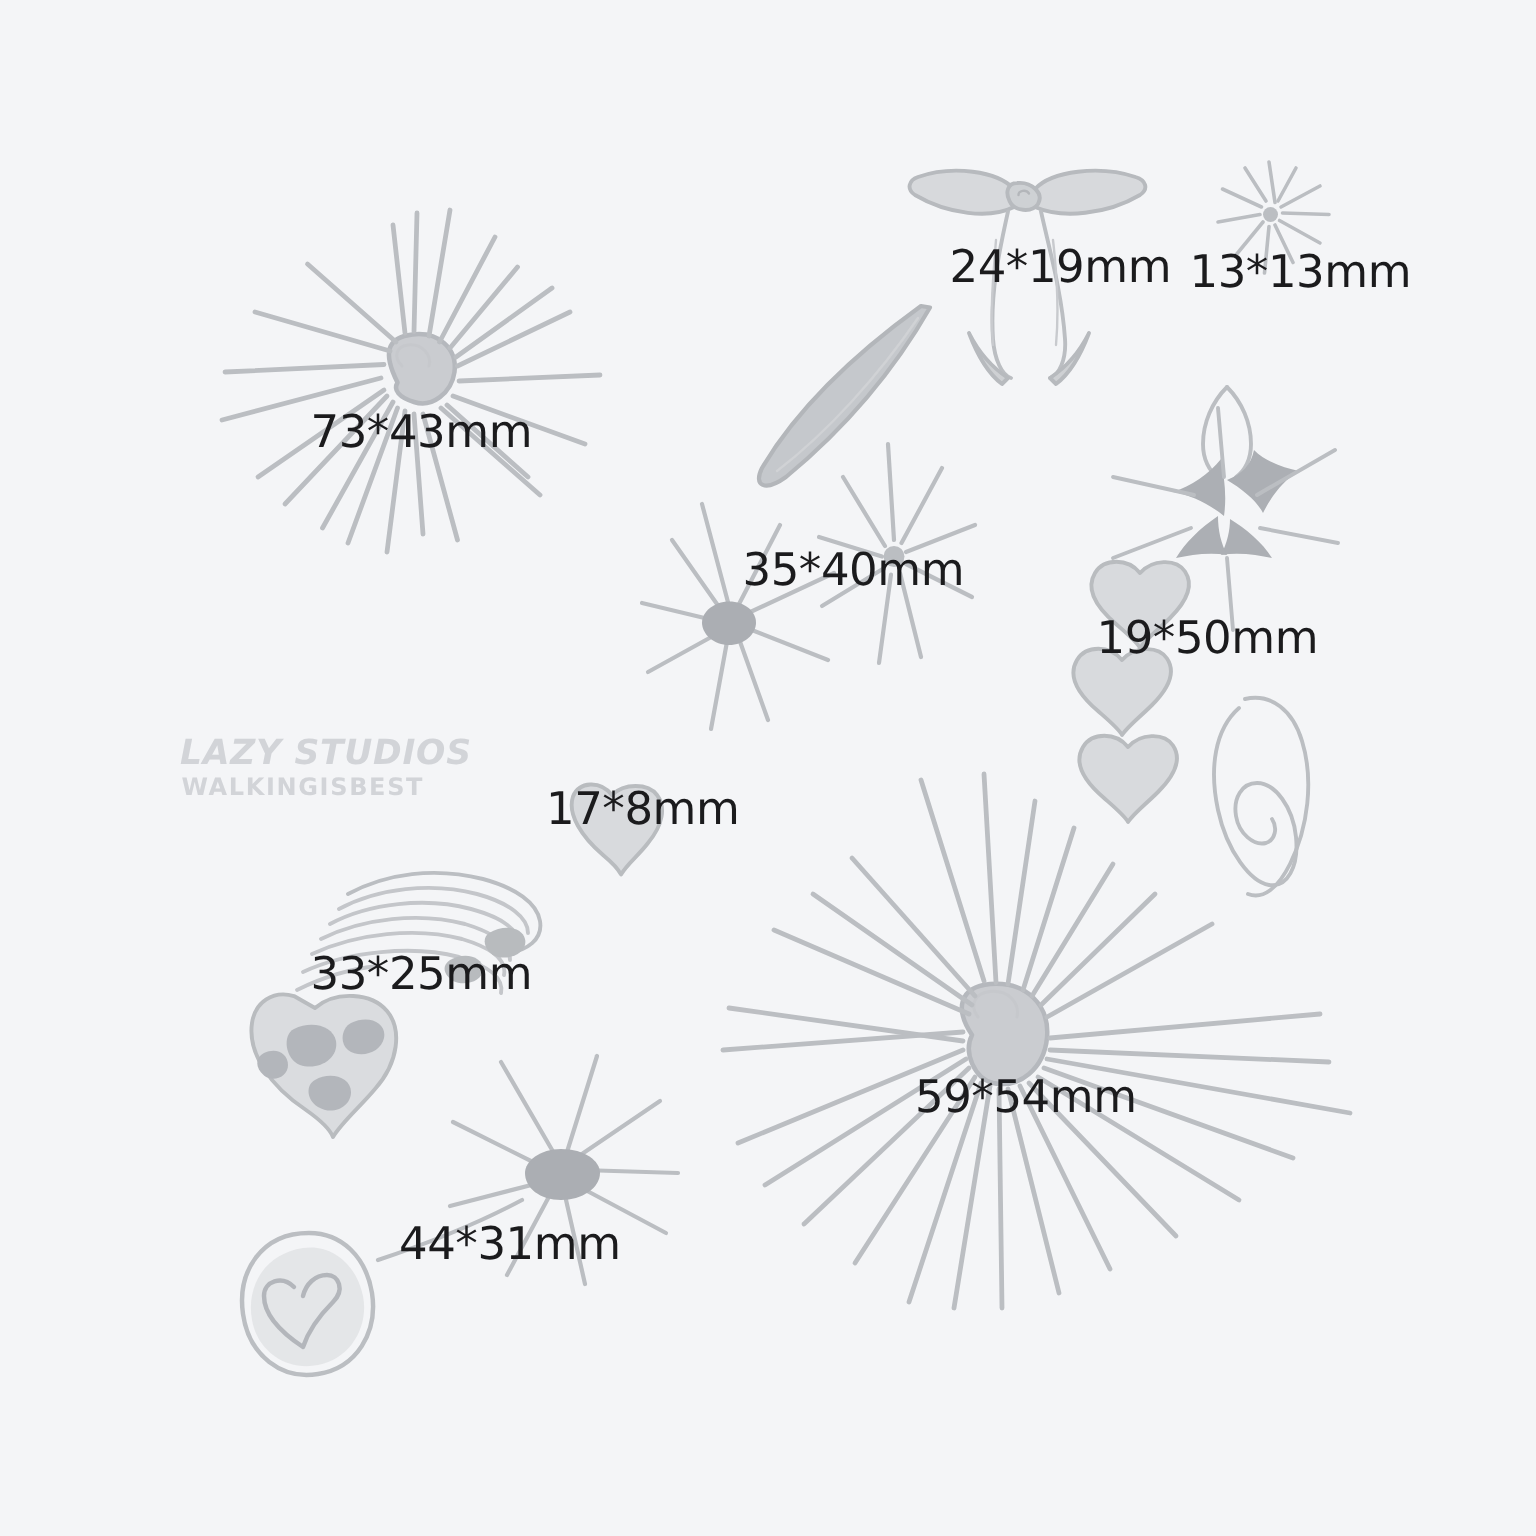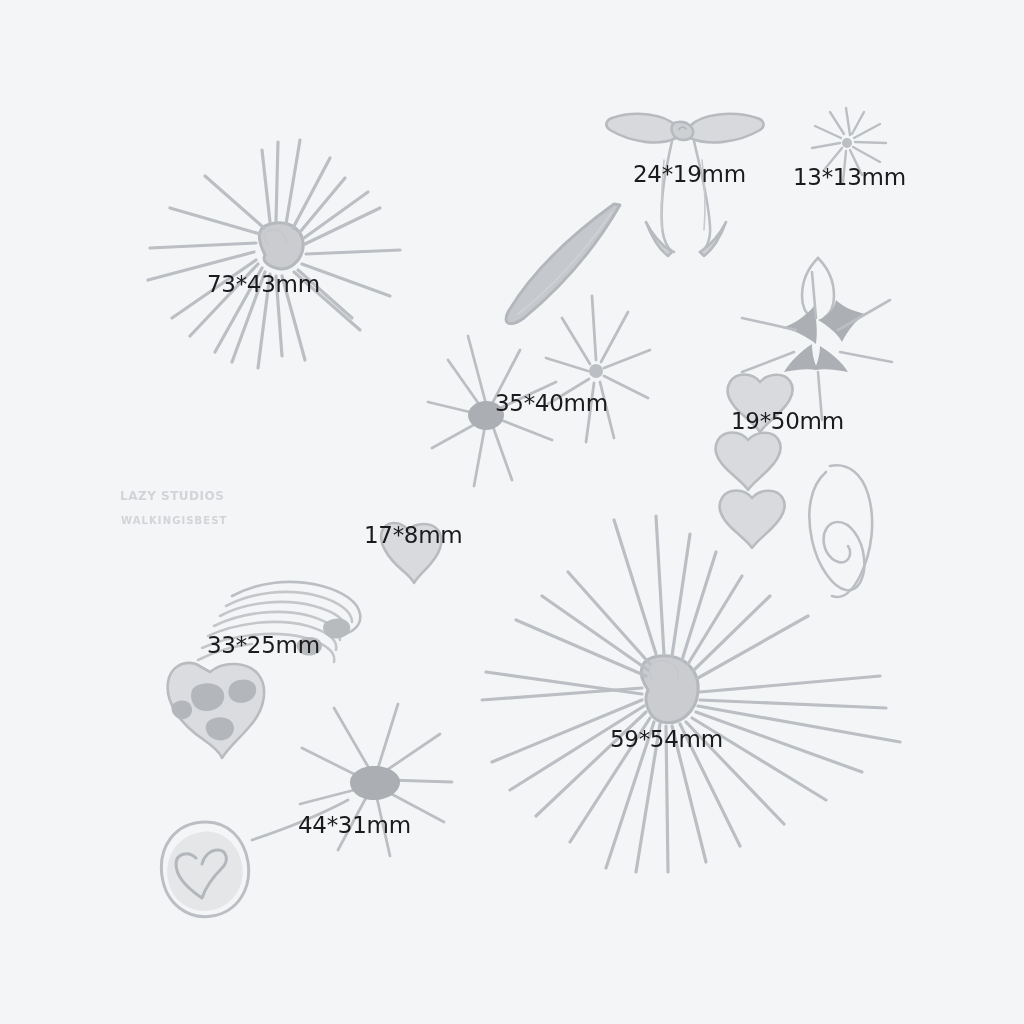--- a/index.html
+++ b/index.html
@@ -21,43 +21,44 @@
     position: absolute;
     left: 0;
     top: 0;
     width: 1024px;
     height: 1024px;
     pointer-events: none;
   }
   .dim-label {
     position: absolute;
     font-family: "DejaVu Sans", sans-serif;
-    font-size: 23px;
+    font-size: 30px;
     font-weight: 500;
     color: #1b1b1d;
     letter-spacing: -0.3px;
     white-space: nowrap;
   }
   .watermark {
     position: absolute;
     color: #d2d4d8;
     font-family: "DejaVu Sans", sans-serif;
     user-select: none;
   }
   .wm-main {
     left: 120px;
     top: 489px;
-    font-size: 12px;
+    font-size: 23px;
     font-weight: 700;
     letter-spacing: 0.5px;
+    font-style: italic;
   }
   .wm-sub {
     left: 121px;
     top: 515px;
-    font-size: 10px;
+    font-size: 16px;
     font-weight: 600;
     letter-spacing: 1.1px;
   }
 </style>
 </head>
 <body>
 
 <div id="canvas">
 
   <svg class="art-layer" viewBox="0 0 1024 1024" xmlns="http://www.w3.org/2000/svg">
@@ -250,23 +251,23 @@
         <path d="M202,832 C176,836 164,858 168,880 C172,902 192,914 212,910 C234,906 246,884 242,864 C238,844 222,829 202,832 Z" fill="#d6d8db" stroke="none" opacity="0.55"></path>
         <path d="M196,858 C188,850 176,854 176,864 C176,878 190,890 202,898 C206,886 214,876 222,868 C230,860 226,850 218,850 C210,850 204,856 202,864" stroke="#b0b3b8" stroke-width="3"></path>
       </g>
 
     </g>
   </svg>
 
   <div class="dim-label" style="left:207px; top:271px;">73*43mm</div>
   <div class="dim-label" style="left:633px; top:161px;">24*19mm</div>
   <div class="dim-label" style="left:793px; top:164px;">13*13mm</div>
-  <div class="dim-label" style="left:495px; top:363px;margin-top:27px;">35*40mm</div>
+  <div class="dim-label" style="left:495px; top:363px;">35*40mm</div>
   <div class="dim-label" style="left:731px; top:408px;">19*50mm</div>
   <div class="dim-label" style="left:364px; top:522px;">17*8mm</div>
   <div class="dim-label" style="left:207px; top:632px;text-align:center;">33*25mm</div>
-  <div class="dim-label" style="left:610px; top:714px;margin-top:12px;">59*54mm</div>
-  <div class="dim-label" style="left:266px; top:812px;margin-left:32px;">44*31mm</div>
+  <div class="dim-label" style="left:610px; top:714px;">59*54mm</div>
+  <div class="dim-label" style="left:266px; top:812px;">44*31mm</div>
 
   <div class="watermark wm-main">LAZY STUDIOS</div>
   <div class="watermark wm-sub">WALKINGISBEST</div>
 
 </div>
 
 </body></html>

